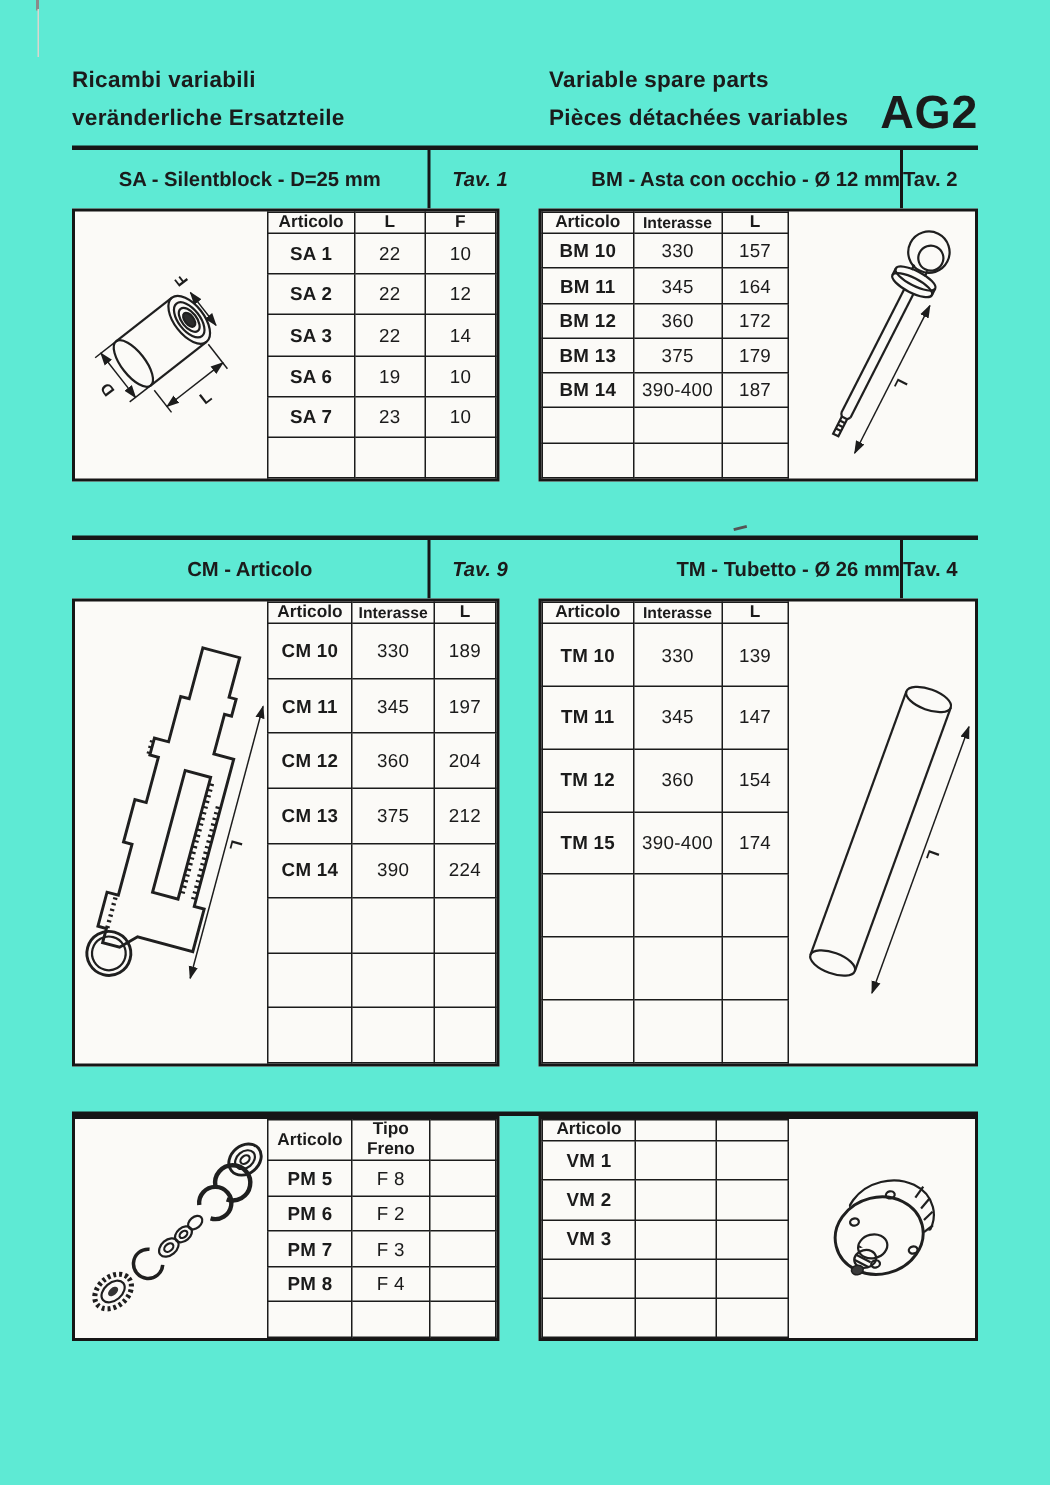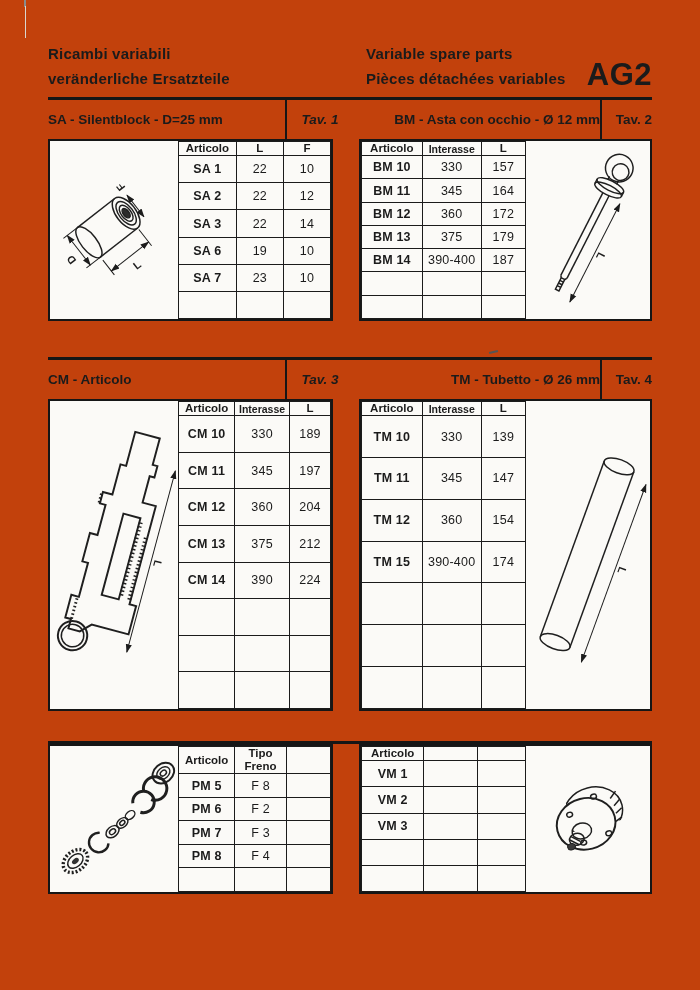--- a/index.html
+++ b/index.html
@@ -1,37 +1,37 @@
 <!DOCTYPE html>
 <html><head>
 <meta charset="utf-8">
 <style>
   * { margin:0; padding:0; box-sizing:border-box; }
   html,body { width:700px; height:990px; }
   body { background:#efede8; font-family:"Liberation Sans", sans-serif; }
-  .page { position:relative; width:700px; height:990px; background:#c2410c; color:#1b1b1b; overflow:hidden; }
+  .page { position:relative; width:700px; height:990px; background:#5eead4; color:#1b1b1b; overflow:hidden; }
   .inner { position:absolute; left:48px; top:0; width:604px; }
 
   
   .header { display:flex; padding-top:41px; height:97px; }
   .h-left { width:318px; }
   .h-right { flex:1; display:flex; justify-content:space-between; }
   .h-line { font-size:15px; font-weight:bold; line-height:25px; letter-spacing:.2px; white-space:nowrap; }
   .page-code { font-size:31px; font-weight:bold; letter-spacing:.5px; align-self:flex-end; margin-bottom:4px; }
 
   
   .section { border-top:3px solid #161616; }
   .sec2 { margin-top:36px; }
   .sec3 { margin-top:30px; }
   .title-row { display:flex; align-items:center; height:39px; font-weight:bold; font-size:13.5px; white-space:nowrap; }
-  .tr-left  { width:237px; }
+  .tr-left  { width:237px; text-align:center; }
   .tr-div   { width:2px; align-self:stretch; background:#161616; }
   .tr-tav1  { width:66px; text-align:center;font-style:italic; }
   .tr-right { flex:1; text-align:right; }
-  .tr-tav2  { width:50px; text-align:right; }
+  .tr-tav2  { width:50px; text-align:left; }
 
   .content { display:flex; justify-content:space-between; }
   .box { border:2.5px solid #161616; display:flex; background:#fbfaf7; }
   .box-l { width:285px; }
   .box-r { width:293px; }
   .s1 .box { height:182px; }
   .s2 .box { height:312px; }
   .s3 .box { height:150px; }
   .draw { flex:1; position:relative; }
   .draw svg { position:absolute; inset:0; width:100%; height:100%; }
@@ -251,21 +251,21 @@
             </svg>
           </div>
         </div>
       </div>
     </div>
 
     <div class="section s2 sec2">
       <div class="title-row">
         <span class="tr-left">CM - Articolo</span>
         <span class="tr-div"></span>
-        <span class="tr-tav1">Tav. 3</span>
+        <span class="tr-tav1">Tav. 9</span>
         <span class="tr-right">TM - Tubetto - Ø 26 mm</span>
         <span class="tr-div"></span>
         <span class="tr-tav2">Tav. 4</span>
       </div>
       <div class="content">
         <div class="box box-l">
           <div class="draw">
             <svg viewBox="0 0 131 307" preserveAspectRatio="xMidYMid meet">
               <g transform="rotate(15 65 153)">
                 <path class="ln2" d="M54,26 L80,26 L80,54 L85,54 L85,66 L80,66 L80,94 L94,94 L94,198 L101,198 L101,228 L62,228 L52,238 L40,238 L40,228 L34,228 L34,204 L42,204 L42,168 L36,168 L36,138 L44,138 L44,106 L38,106 L38,94 L48,94 L48,62 L54,62 Z"></path>

